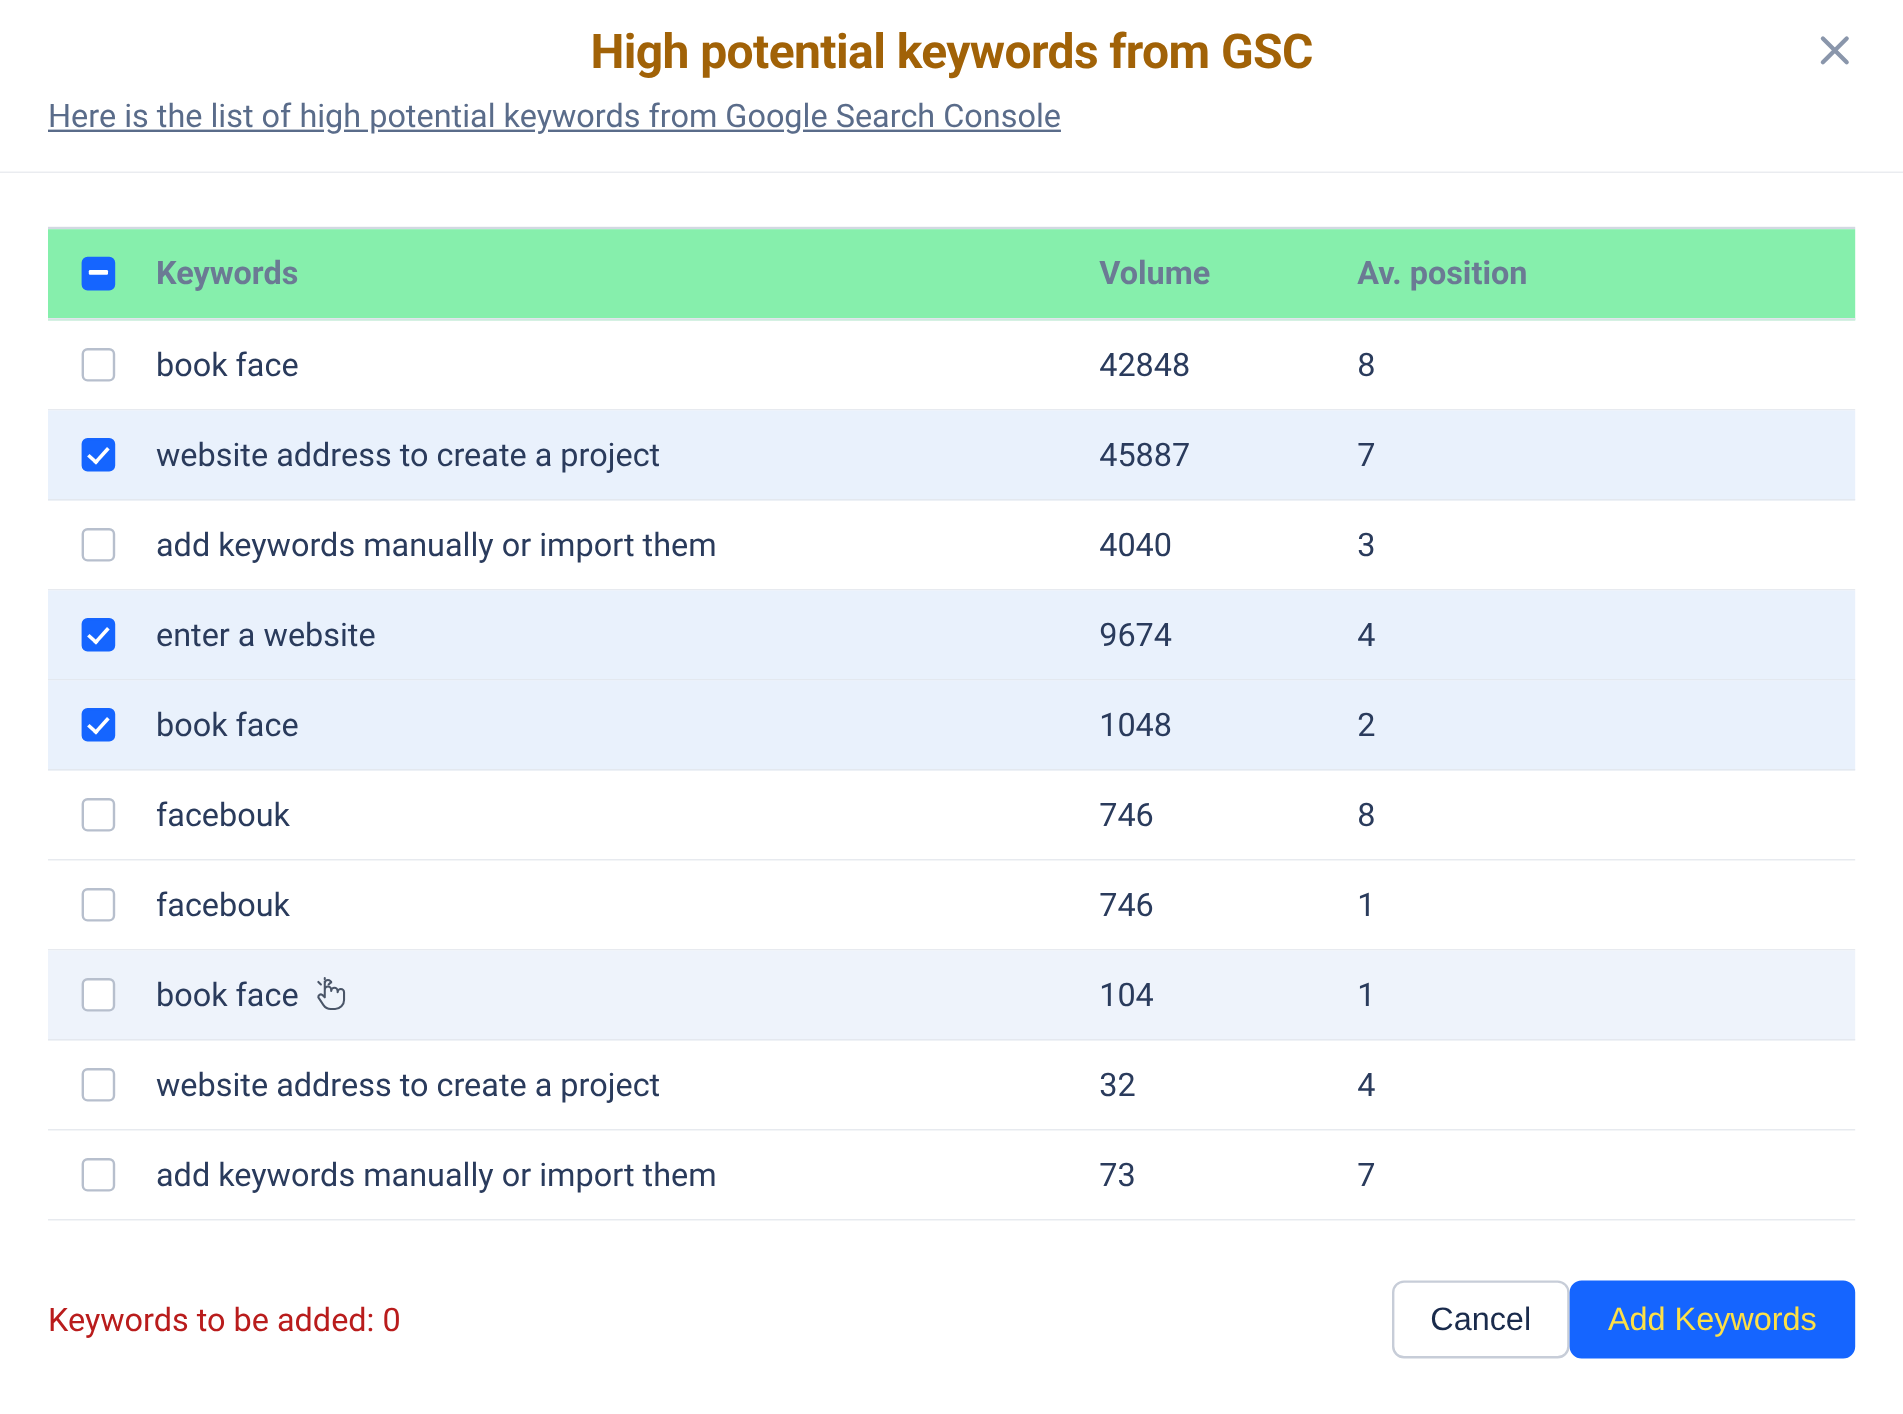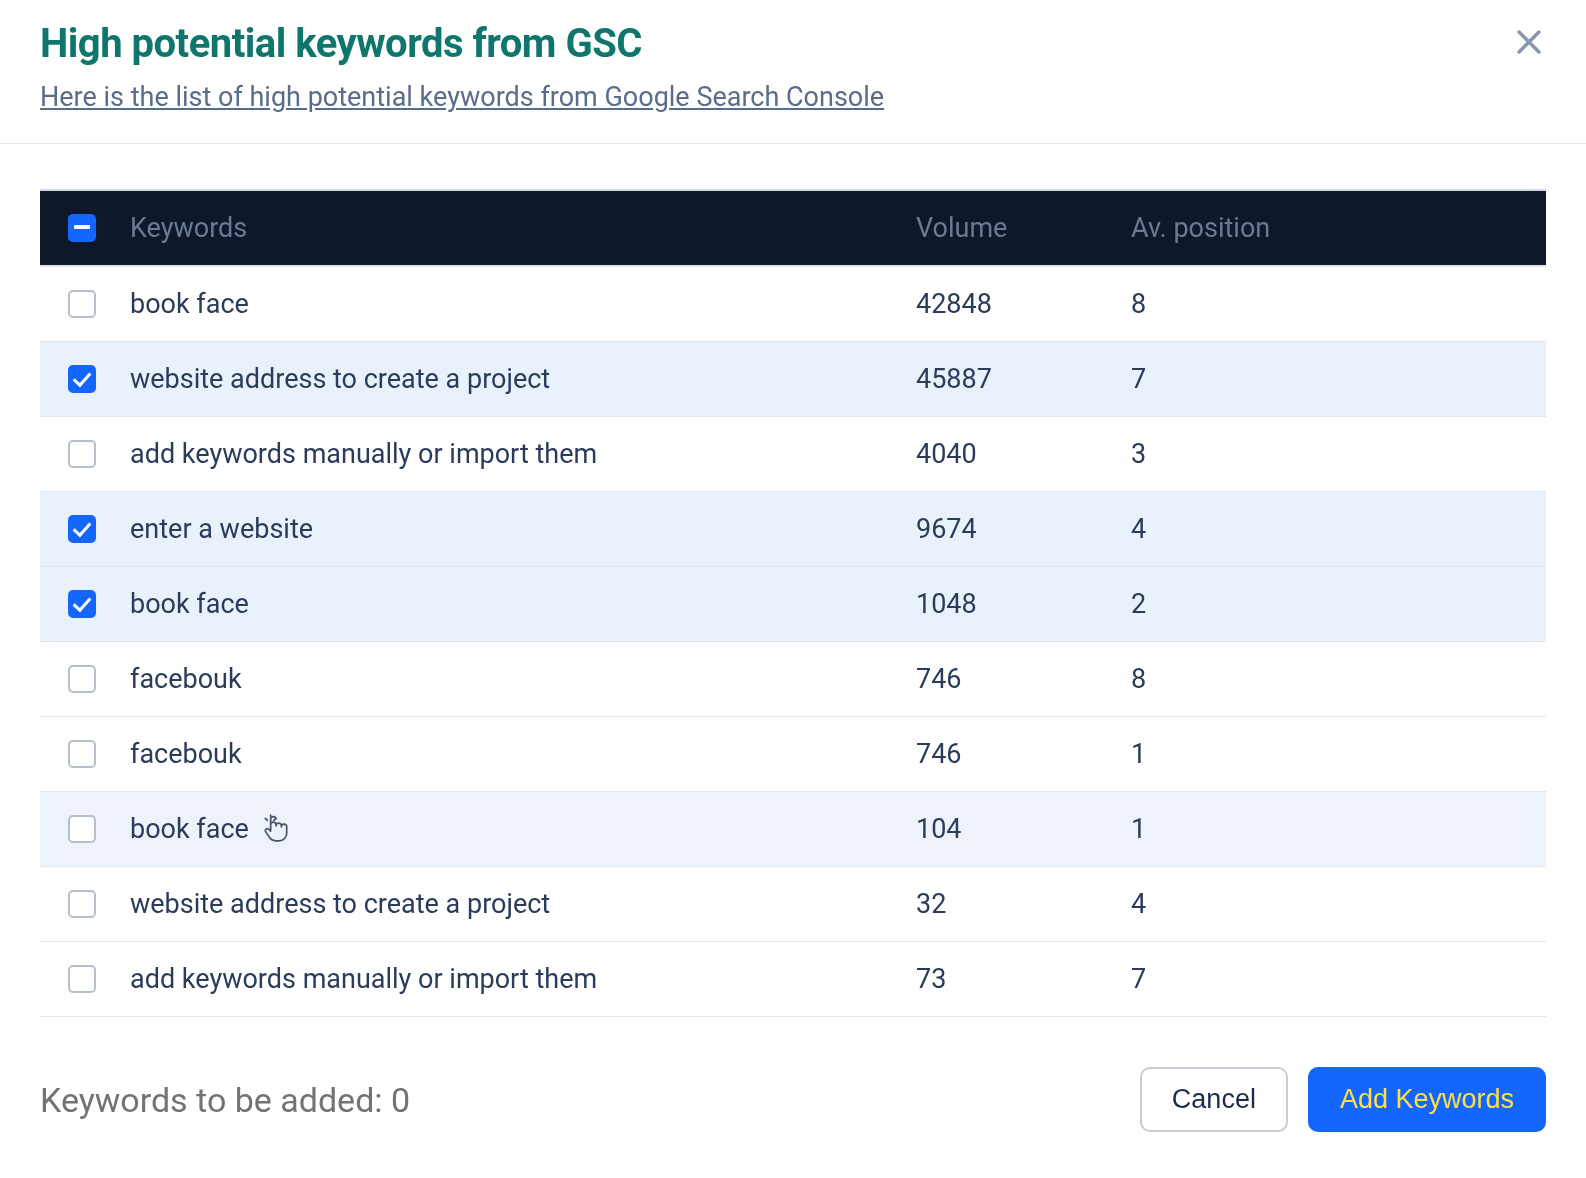--- a/index.html
+++ b/index.html
@@ -12,23 +12,24 @@
     padding-top: 20px;
   }
   .header {
     padding: 0 40px 30px 40px;
     border-bottom: 1px solid #e5e8ed;
     position: relative;
   }
   .title {
     font-size: 40px;
     font-weight: 700;
-    color: #0f766e;
+    color: #a16207;
     margin-bottom: 14px;
     letter-spacing: -0.5px;
+    text-align: center;
   }
   .subtitle {
     font-size: 27px;
     color: #5a6c8a;
     font-weight: 400;
     text-decoration: underline;
   }
   .close-btn {
     position: absolute;
     top: 5px;
@@ -41,22 +42,23 @@
   .close-btn svg { width: 100%; height: 100%; }
 
   .table-wrap {
     padding: 45px 40px 0 40px;
   }
   .table {
     width: 100%;
     border-top: 2px solid #d2d8e2;
   }
   .thead {
-    background: #0f172a;
+    background: #86efac;
     border-bottom: 1px solid #e1e5ec;
+    font-weight: bold;
   }
   .row {
     display: flex;
     align-items: center;
     min-height: 75px;
     border-bottom: 1px solid #e1e5ec;
     font-size: 27px;
     color: #2a3b5c;
   }
   .thead .row { color: #6b7a94; }
@@ -113,24 +115,24 @@
     color: #4a5568;
   }
 
   .footer {
     display: flex;
     align-items: center;
     justify-content: space-between;
     padding: 50px 40px 0 40px;
   }
   .footer-text {
-    font-size: 34px;
-    color: #737373;
-  }
-  .footer-actions { display: flex; gap: 20px; }
+    font-size: 27px;
+    color: #b91c1c;
+  }
+  .footer-actions { display: flex; }
   .btn {
     font-size: 27px;
     padding: 15px 30px;
     border-radius: 10px;
     cursor: pointer;
     border: 2px solid transparent;
     font-weight: 400;
   }
   .btn-cancel {
     background: #fff;

